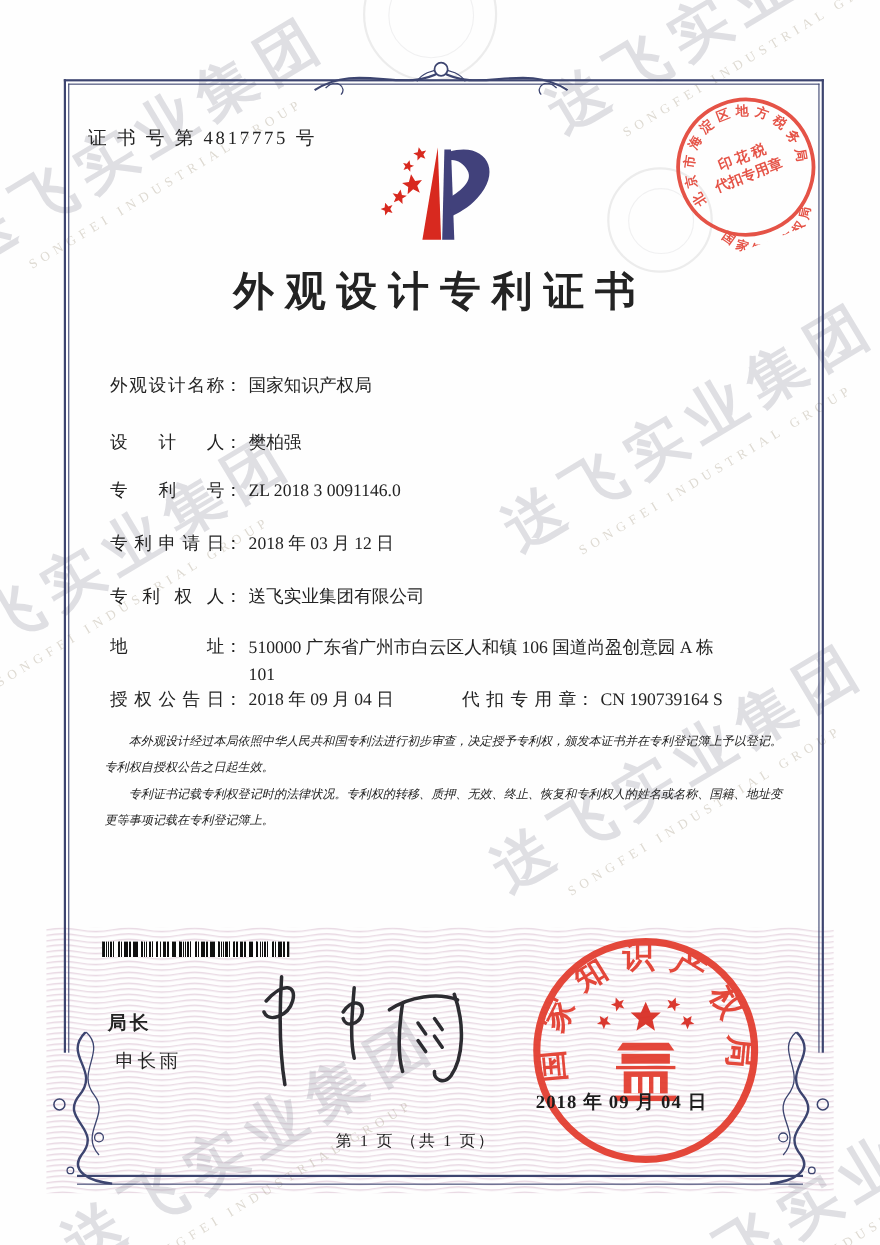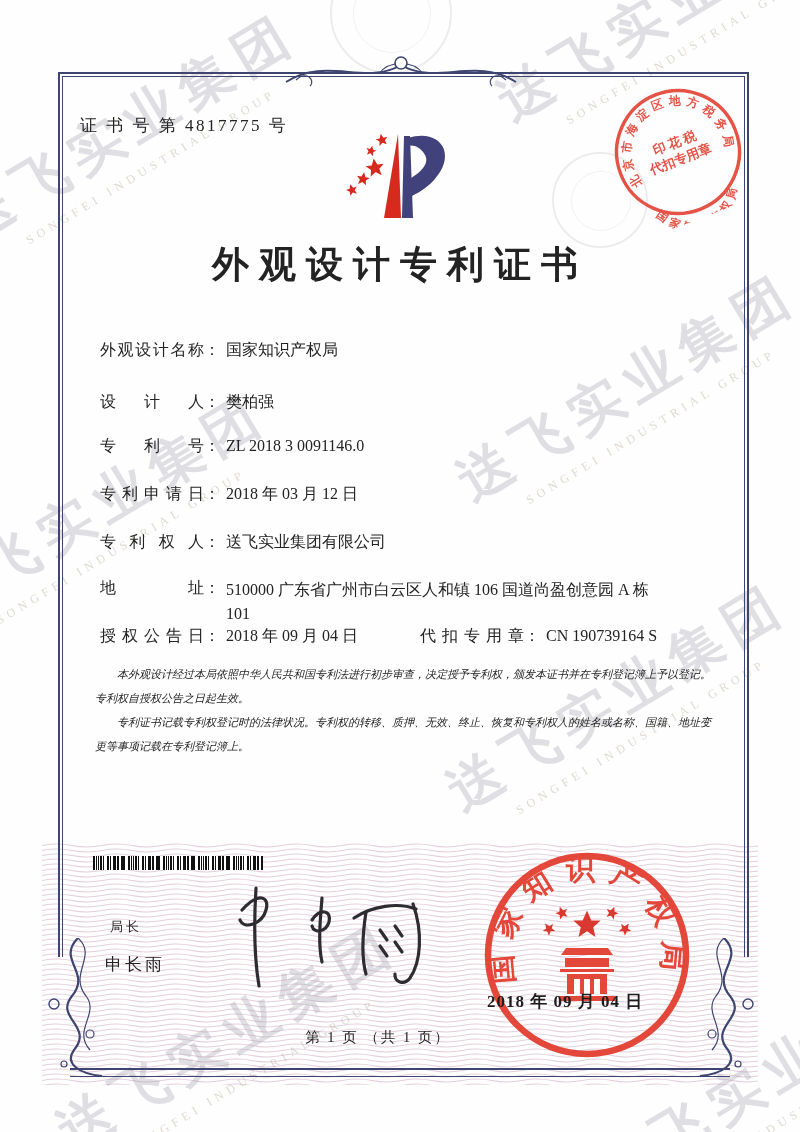--- a/index.html
+++ b/index.html
@@ -53,21 +53,21 @@
   .paras p{margin:0;text-indent:2em;}
 
   
   .barcode{left:93px;top:856px;width:170px;height:14px;z-index:4;
     background:
       repeating-linear-gradient(90deg,#101010 0 2px,transparent 2px 3px,#101010 3px 4px,transparent 4px 7px),
       repeating-linear-gradient(90deg,#101010 0 1px,transparent 1px 5px);
     background-color:#fff;}
 
   
-  .signer-title{left:110px;top:918px;font-size:13px;letter-spacing:3px;z-index:4;}
+  .signer-title{left:98px;top:918px;font-size:17px;letter-spacing:3px;z-index:4;font-weight:bold;}
   .signer-name{left:105px;top:920px;font-size:17px;letter-spacing:3px;z-index:4;margin-top:33px;}
   .signature{left:212px;top:882px;width:230px;height:110px;z-index:4;}
 
   
   .seal{left:477px;top:847px;width:220px;height:220px;z-index:5;opacity:0.92;}
   .seal-date{left:487px;top:990px;font-size:17px;font-weight:700;letter-spacing:1px;color:#1d1d1d;z-index:6;}
 
   
   .footer{left:58px;top:1028px;width:640px;text-align:center;font-size:14.5px;letter-spacing:2px;z-index:4;}
 

